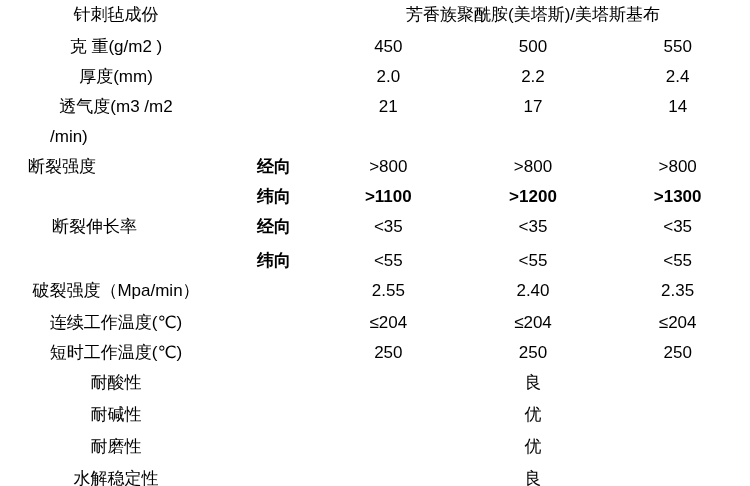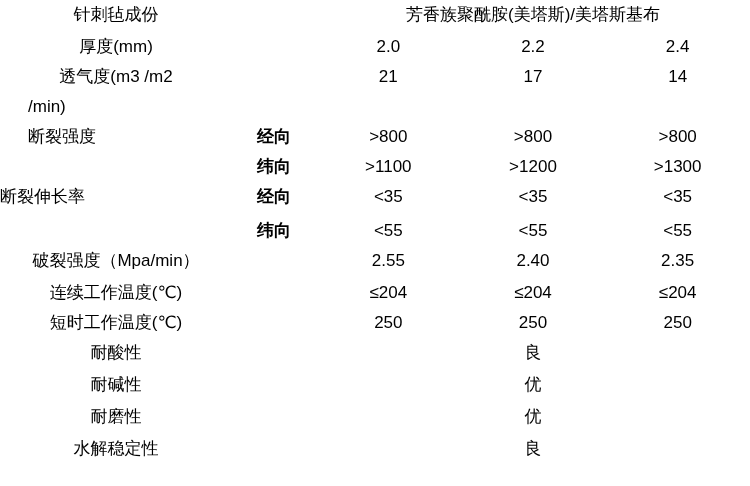--- a/index.html
+++ b/index.html
@@ -31,54 +31,61 @@
     line-height: 30px;
     height: 30px;
     white-space: nowrap;
   }
   
   .c-label   { width: 232px; text-align: center; }
   .c-sub     { width: 84px;  text-align: center; font-size: 16px; font-weight: bold; }
   .c-v1      { width: 142px; text-align: center; }
   .c-v2      { width: 146px; text-align: center; }
   .c-v3      { width: 146px; text-align: center; }
-  .val-small { font-size: 15px; }
+  .val-small { font-size: 15px; font-weight: bold; }
   .span-wide { text-align: center; }
 </style>
 </head>
 <body>
 
 <div class="sheet">
   <table class="spec">
     <tbody>
 
       <tr style="height:32px">
         <td class="c-label">针刺毡成份</td>
         <td class="c-sub"></td>
         <td class="span-wide" colspan="3">芳香族聚酰胺(美塔斯)/美塔斯基布</td>
       </tr>
 
+      <tr>
+        <td class="c-label">克 重(g/m2 )</td>
+        <td class="c-sub"></td>
+        <td class="c-v1">450</td>
+        <td class="c-v2">500</td>
+        <td class="c-v3">550</td>
+      </tr>
 
       <tr>
         <td class="c-label">厚度(mm)</td>
         <td class="c-sub"></td>
         <td class="c-v1">2.0</td>
         <td class="c-v2">2.2</td>
         <td class="c-v3">2.4</td>
       </tr>
 
       <tr>
         <td class="c-label">透气度(m3 /m2</td>
         <td class="c-sub"></td>
         <td class="c-v1">21</td>
         <td class="c-v2">17</td>
         <td class="c-v3">14</td>
       </tr>
       <tr>
-        <td class="c-label" style="text-align:left; padding-left:28px">/min)</td>
+        <td class="c-label" style="text-align:left; padding-left:50px">/min)</td>
         <td class="c-sub"></td>
         <td class="c-v1"></td>
         <td class="c-v2"></td>
         <td class="c-v3"></td>
       </tr>
 
       <tr>
         <td class="c-label" style="text-align:left; padding-left:28px">断裂强度</td>
         <td class="c-sub">经向</td>
         <td class="c-v1">&gt;800</td>
@@ -88,21 +95,21 @@
 
       <tr>
         <td class="c-label"></td>
         <td class="c-sub">纬向</td>
         <td class="c-v1 val-small">&gt;1100</td>
         <td class="c-v2 val-small">&gt;1200</td>
         <td class="c-v3 val-small">&gt;1300</td>
       </tr>
 
       <tr style="height:34px">
-        <td class="c-label" style="text-align:left; ">断裂伸长率</td>
+        <td class="c-label" style="text-align:left; padding-left:52px">断裂伸长率</td>
         <td class="c-sub">经向</td>
         <td class="c-v1">&lt;35</td>
         <td class="c-v2">&lt;35</td>
         <td class="c-v3">&lt;35</td>
       </tr>
 
       <tr style="height:26px">
         <td class="c-label"></td>
         <td class="c-sub">纬向</td>
         <td class="c-v1">&lt;55</td>

